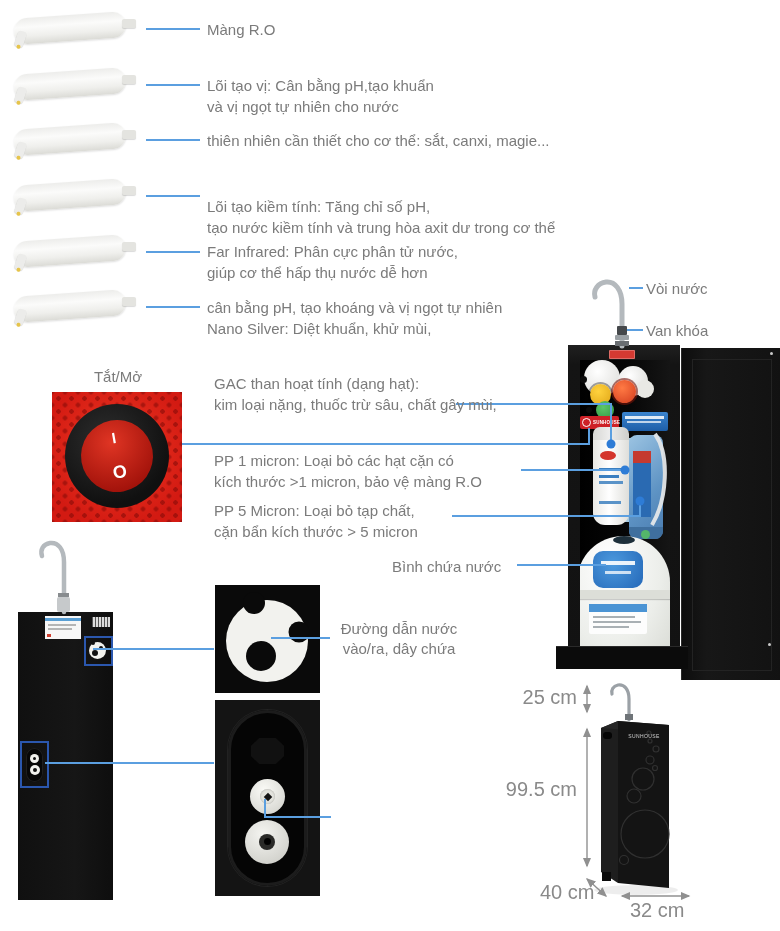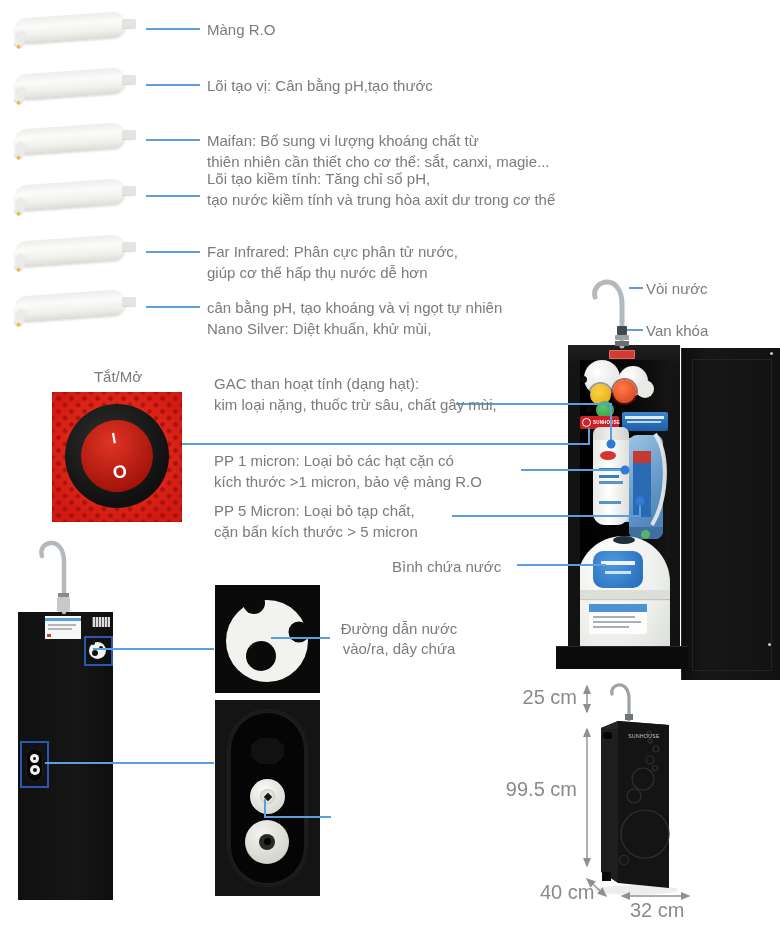--- a/index.html
+++ b/index.html
@@ -99,27 +99,27 @@
       <div class="cart-fit"></div>
       <div class="cart-tail">
         <div class="tail-tip"></div>
       </div>
     </div>
 
   <div class="lbl" style="left:207px;top:19px">
       <div>Màng R.O</div>
     </div>
   <div class="lbl" style="left:207px;top:75px">
-      <div>Lõi tạo vị: Cân bằng pH,tạo thước</div>
+      <div>Lõi tạo vị: Cân bằng pH,tạo khuẩn</div>
+      <div>và vị ngọt tự nhiên cho nước</div>
     </div>
   <div class="lbl" style="left:207px;top:130px">
-      <div>Maifan: Bổ sung vi lượng khoáng chất từ</div>
       <div>thiên nhiên cần thiết cho cơ thể: sắt, canxi, magie...</div>
     </div>
-  <div class="lbl" style="left:207px;top:168px">
+  <div class="lbl" style="left:207px;top:196px">
       <div>Lõi tạo kiềm tính: Tăng chỉ số pH,</div>
       <div>tạo nước kiềm tính và trung hòa axit dư trong cơ thể</div>
     </div>
   <div class="lbl" style="left:207px;top:241px">
       <div>Far Infrared: Phân cực phân tử nước,</div>
       <div>giúp cơ thể hấp thụ nước dễ hơn</div>
     </div>
   <div class="lbl" style="left:207px;top:297px">
       <div>cân bằng pH, tạo khoáng và vị ngọt tự nhiên</div>
       <div>Nano Silver: Diệt khuẩn, khử mùi,</div>

